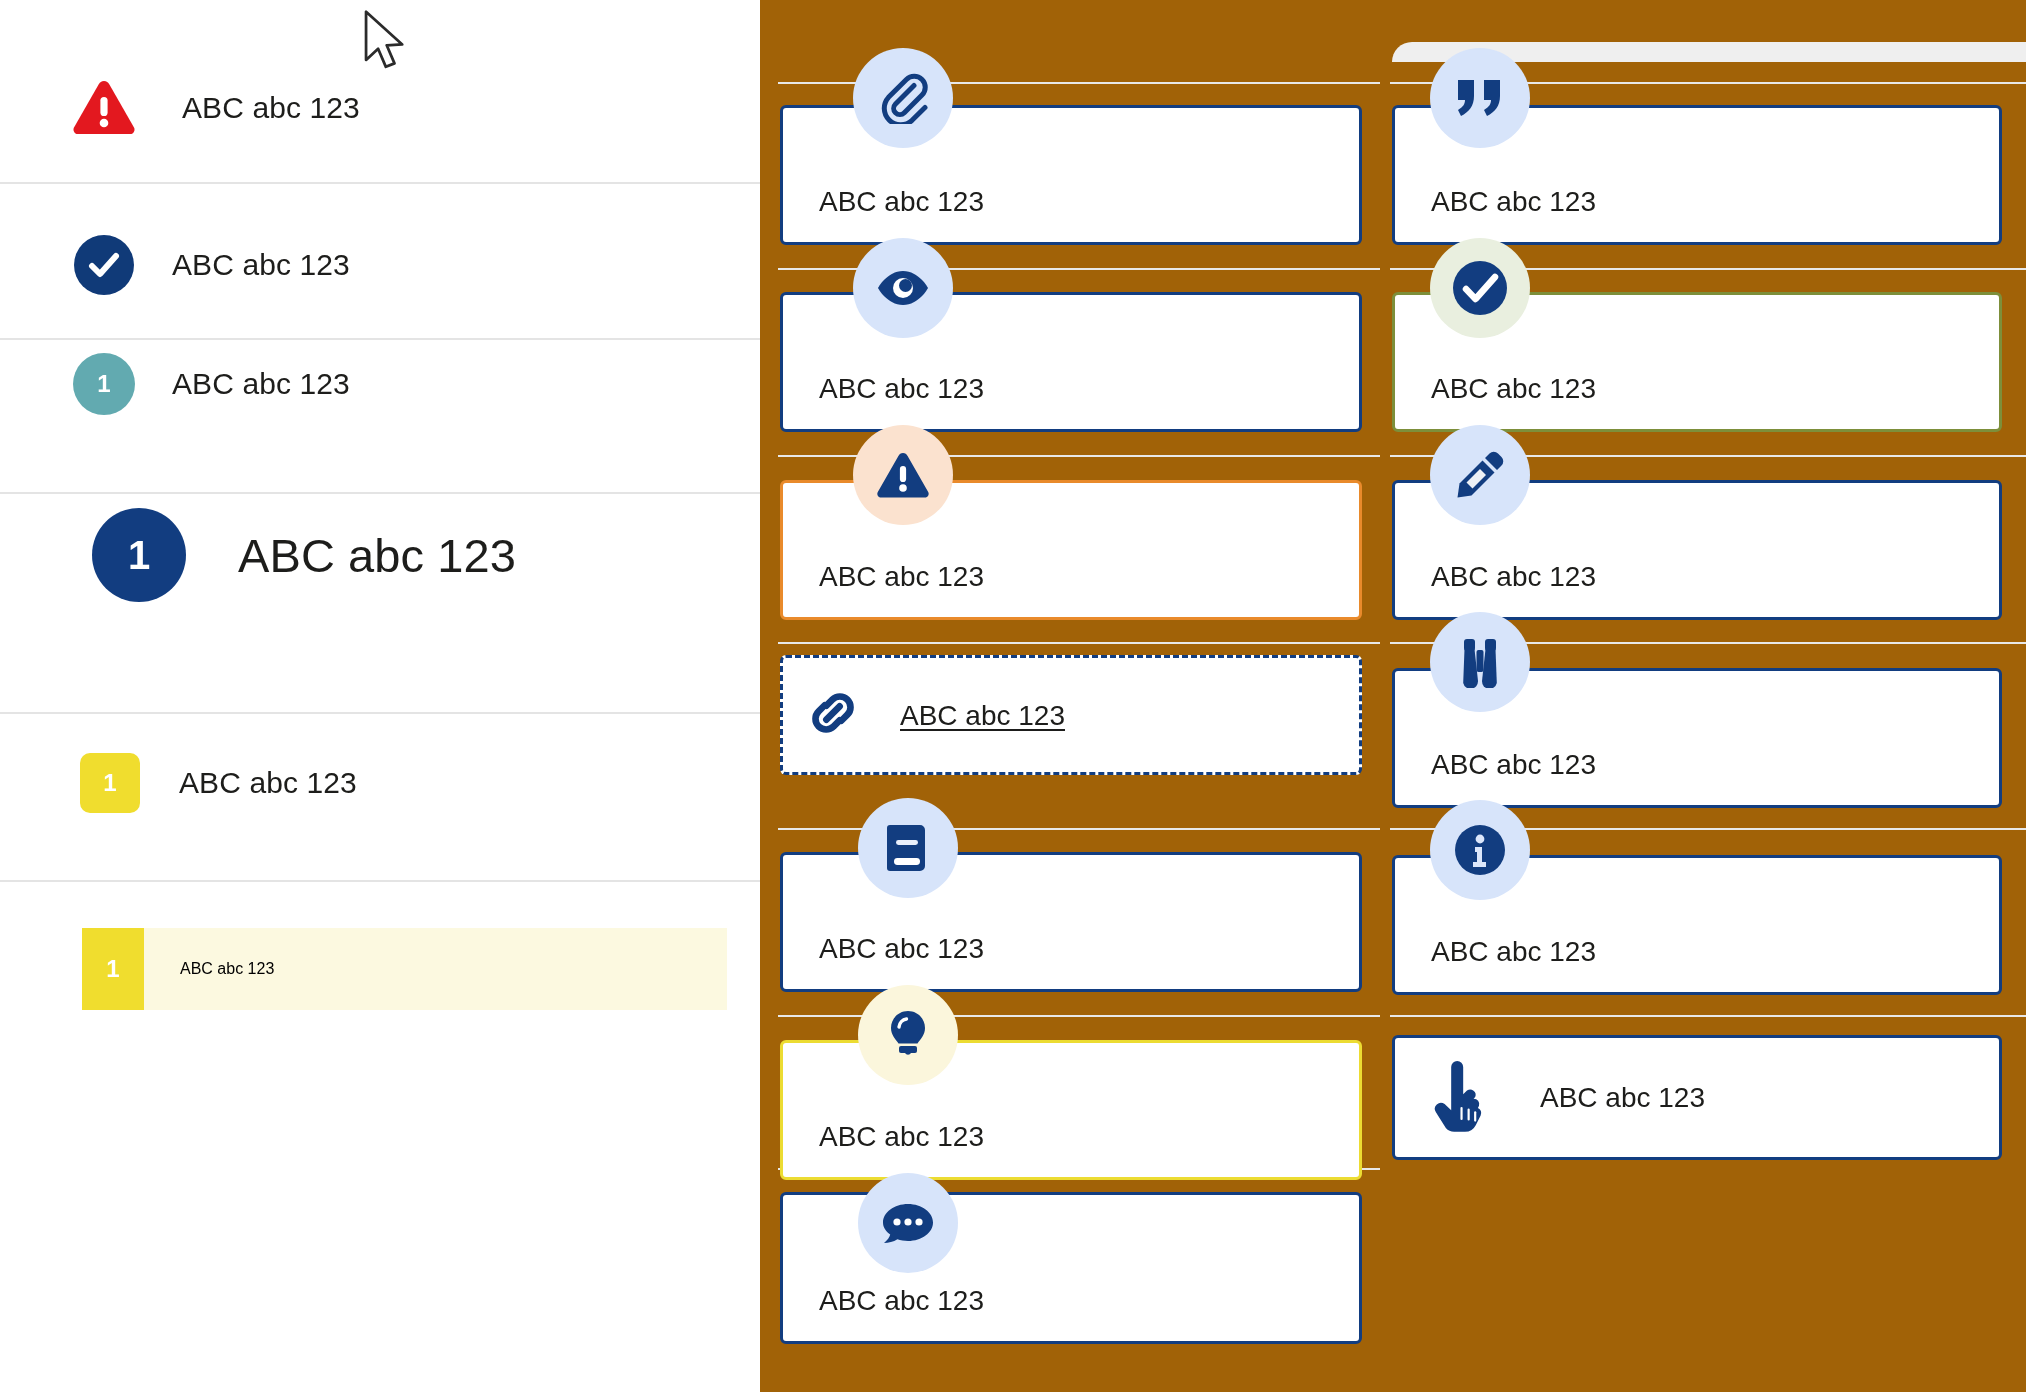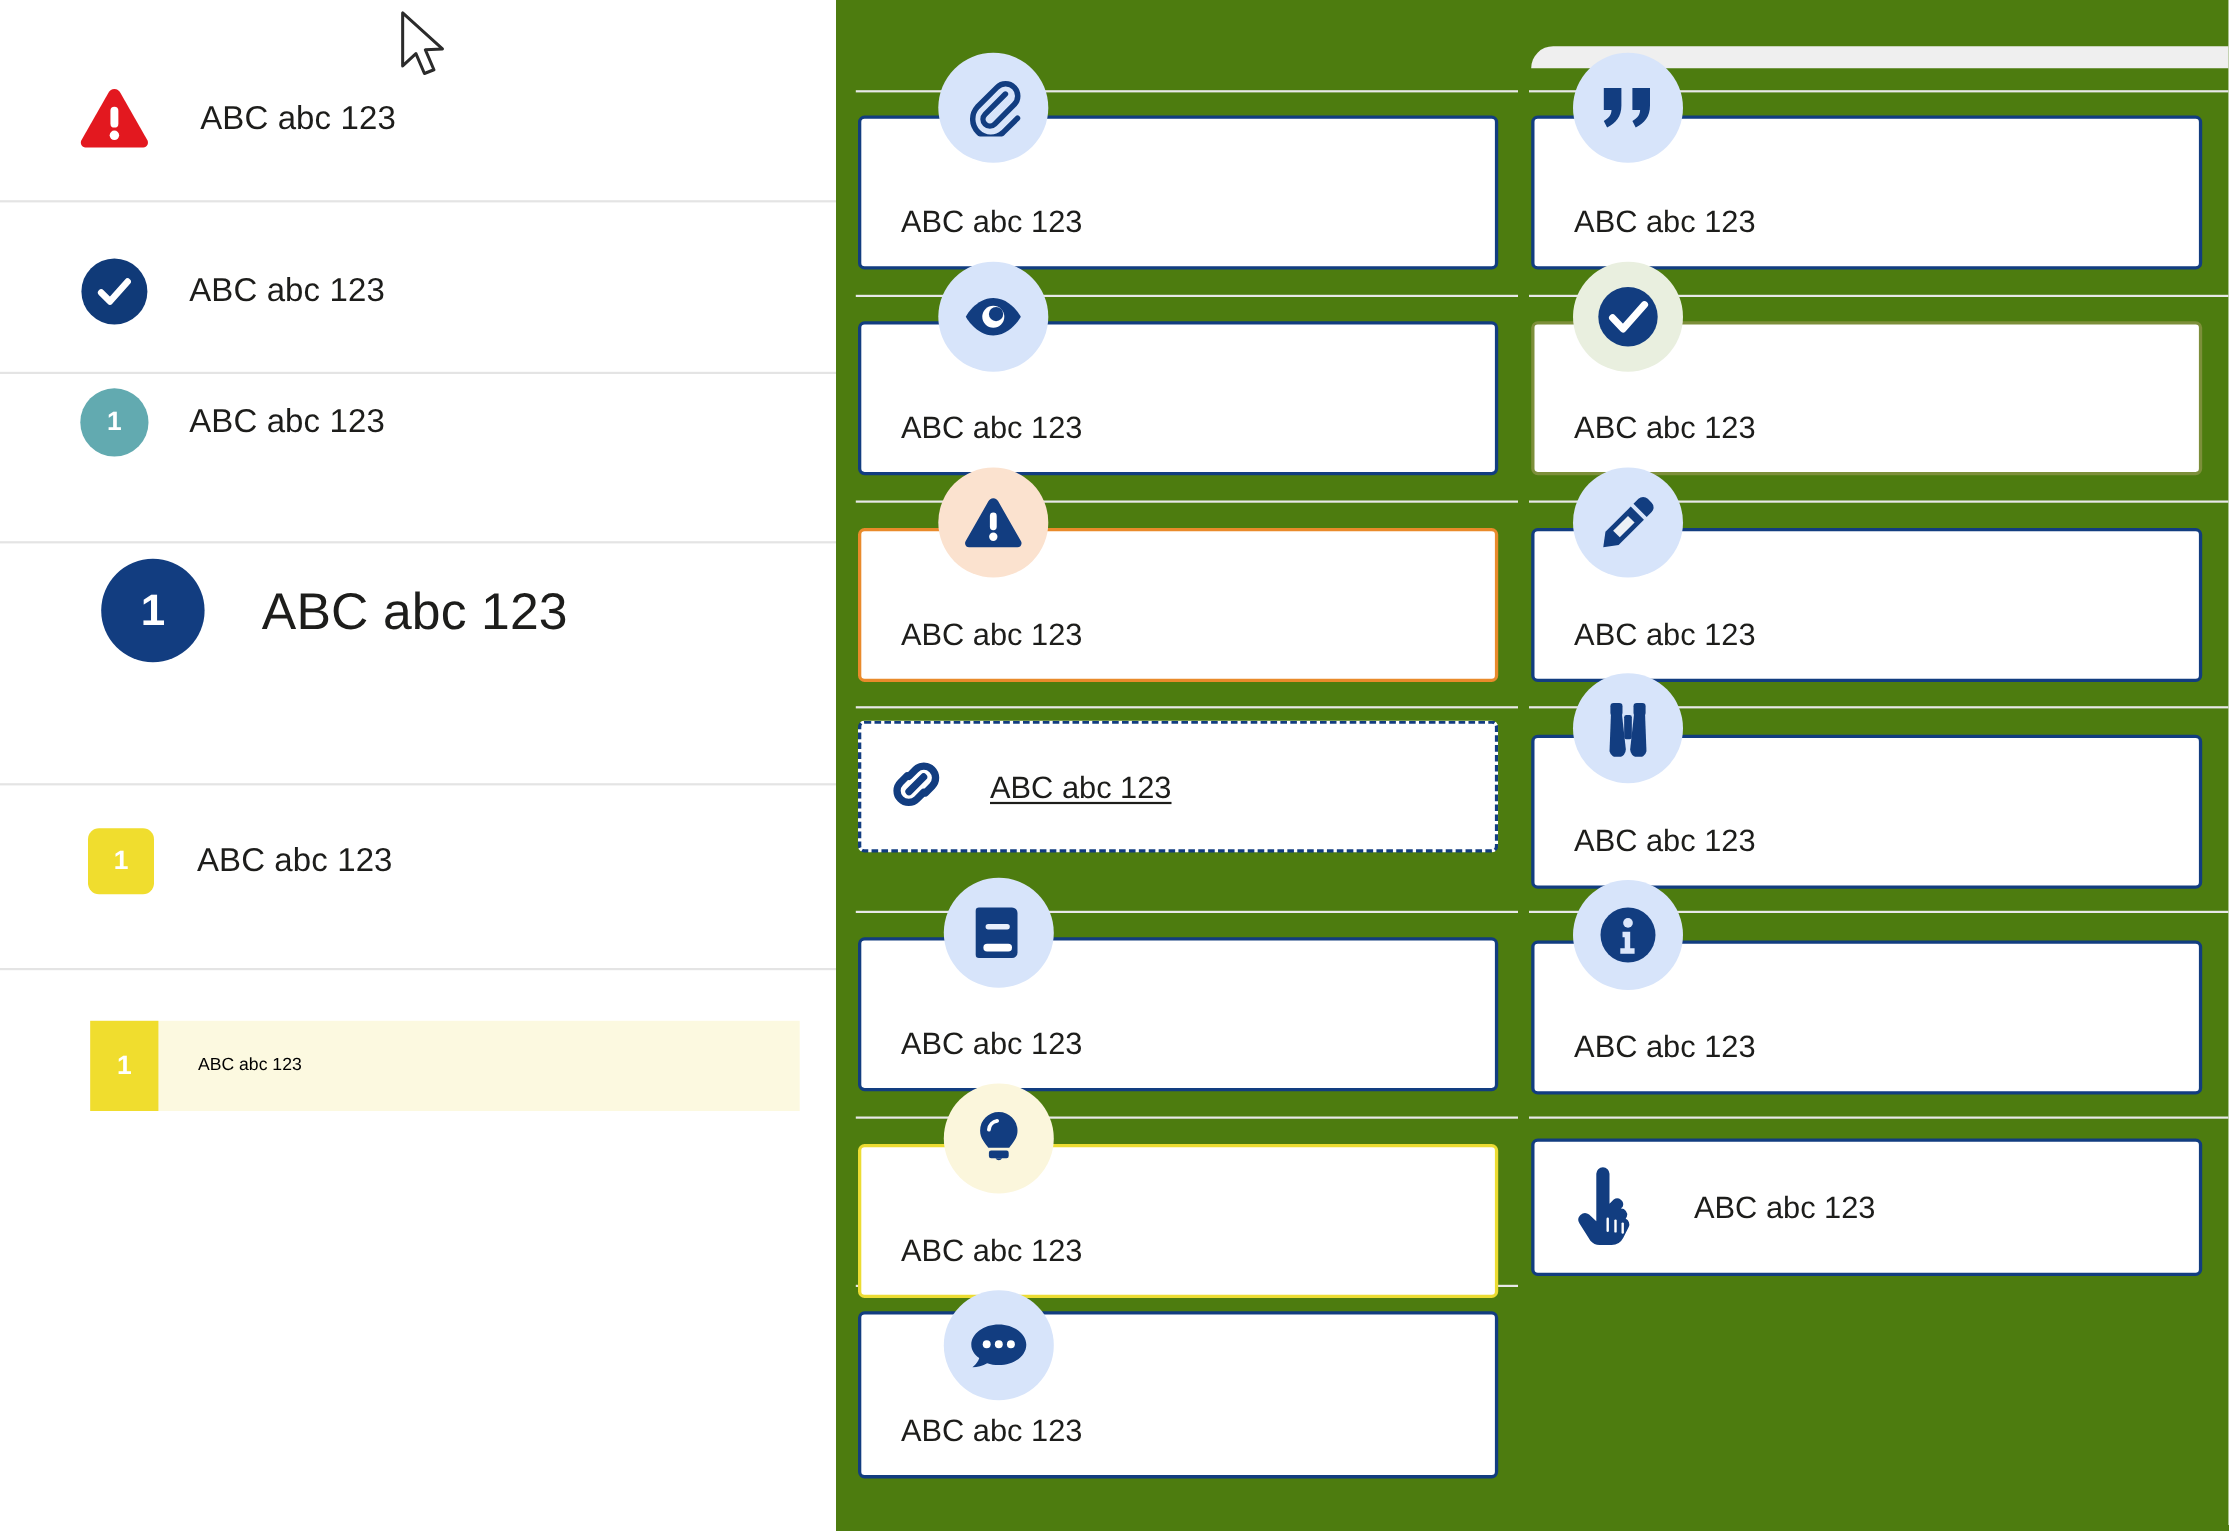--- a/index.html
+++ b/index.html
@@ -2,21 +2,21 @@
 <html><head>
 <meta charset="utf-8">
 <style>
   * { box-sizing: border-box; margin: 0; padding: 0; }
   html, body {
     width: 2026px; height: 1392px;
     background: #ffffff;
     font-family: "Liberation Sans", sans-serif;
     overflow: hidden;
   }
-  .page { position: relative; width: 2026px; height: 1392px; background:#4d7c0f; }
+  .page { position: relative; width: 2026px; height: 1392px; background:#a16207; }
 
   
   .left-panel {
     position: absolute; left: 0; top: 0; width: 760px; height: 1392px;
     background: #ffffff;
   }
   .sep {
     position: absolute; left: 0; width: 760px; height: 2px;
     background: #e4e4e4;
   }

